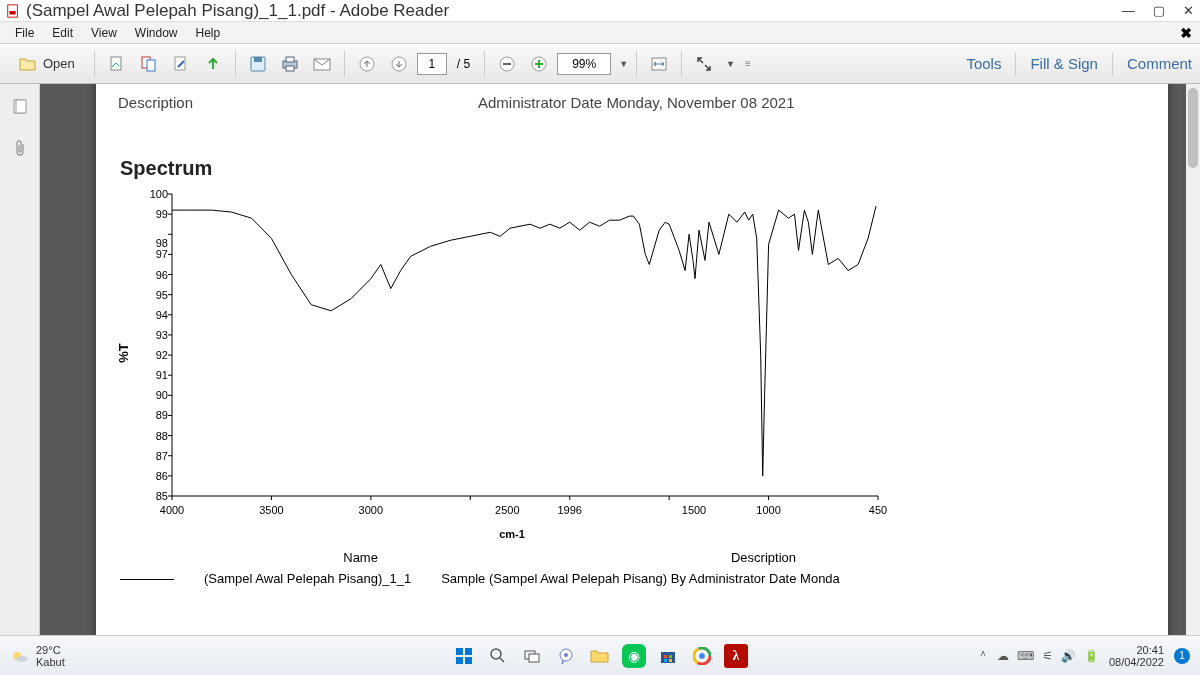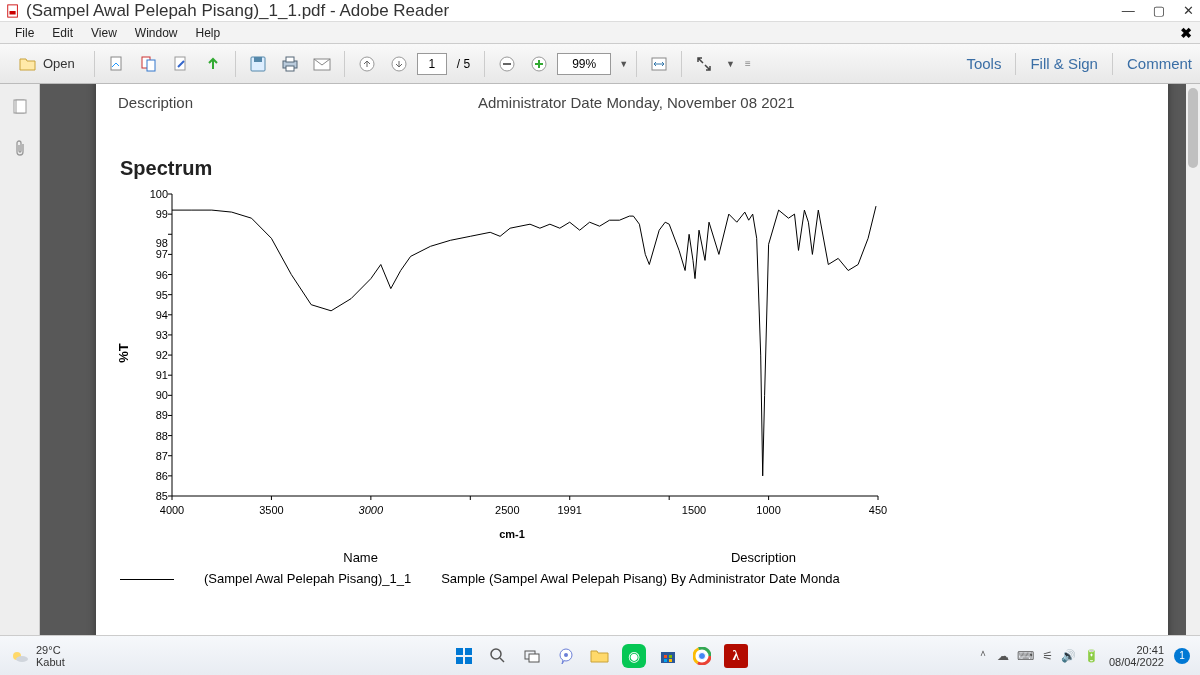--- a/index.html
+++ b/index.html
@@ -268,23 +268,23 @@
           <div class="ytick" style="top: 146.933px;">93</div>
           <div class="ytick" style="top: 126.8px;">94</div>
           <div class="ytick" style="top: 106.667px;">95</div>
           <div class="ytick" style="top: 86.5333px;">96</div>
           <div class="ytick" style="top: 66.4px;">97</div>
           <div class="ytick" style="top: 55px;">98</div>
           <div class="ytick" style="top: 26.1333px;">99</div>
           <div class="ytick" style="top: 6px;">100</div>
           <div class="xtick" style="left: 40px;">4000</div>
           <div class="xtick" style="left: 139.437px;">3500</div>
-          <div class="xtick" style="left: 238.873px; font-style: italic;">3000</div>
+          <div class="xtick" style="left: 238.873px;">3000</div>
           <div class="xtick" style="left: 338.31px; margin-left: 37px;">2500</div>
-          <div class="xtick" style="left: 437.746px;">1991</div>
+          <div class="xtick" style="left: 437.746px;">1996</div>
           <div class="xtick" style="left: 562px;">1500</div>
           <div class="xtick" style="left: 636.62px;">1000</div>
           <div class="xtick" style="left: 746px;">450</div>
         </div>
 
       <table class="legend-table">
         <tbody>
             <tr class="hdr">
           <td></td>
           <td style="padding-left:120px;">Name</td>

